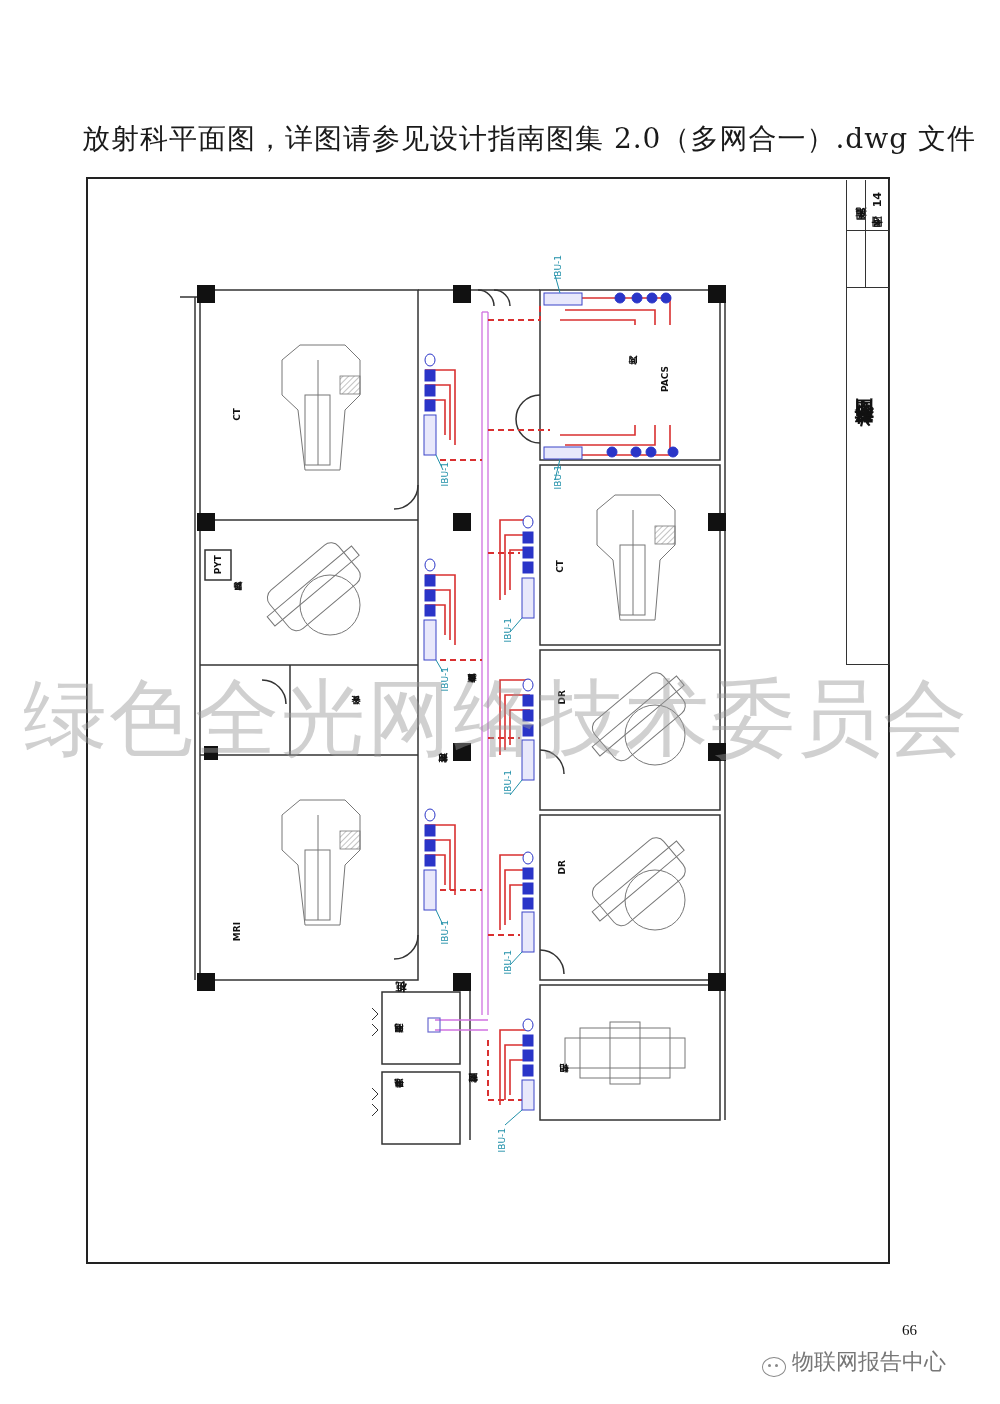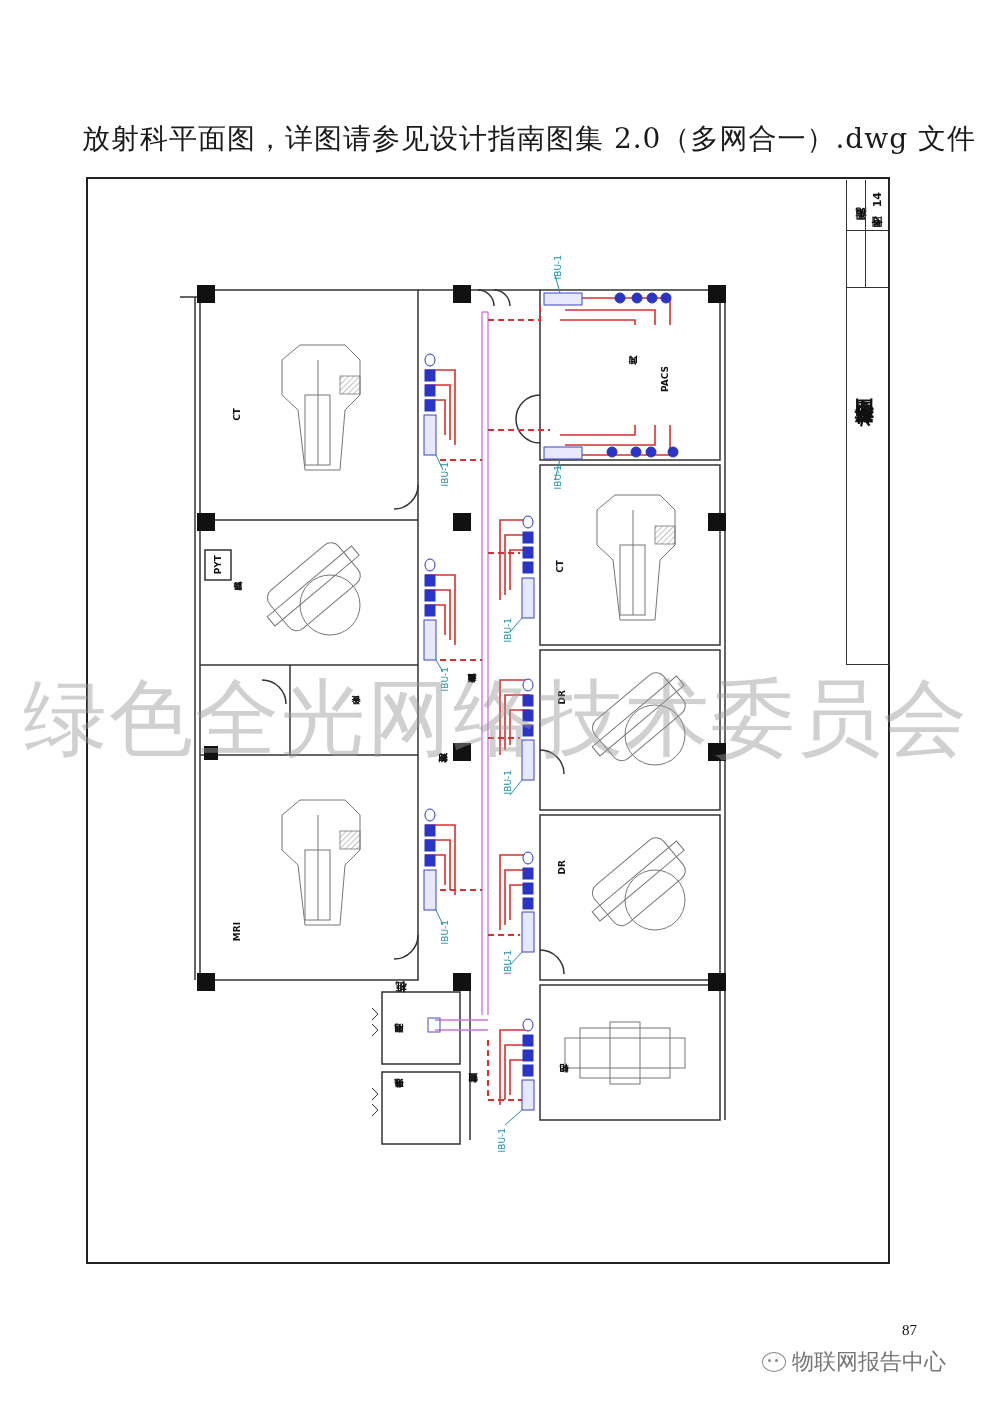--- a/index.html
+++ b/index.html
@@ -7,21 +7,21 @@
   .caption { position:absolute; left:82px; top:120px; font-size:28px; letter-spacing:1px; color:#1a1a1a; font-family:"DejaVu Serif", serif; }
   .sheet { position:absolute; left:86px; top:177px; width:804px; height:1087px; border:2px solid #222; box-sizing:border-box; }
   .titleblock { position:absolute; left:846px; top:180px; width:42px; height:484px; border-left:1.5px solid #333; border-right:1.5px solid #333; border-bottom:1.5px solid #333; }
   .tb-row { position:absolute; left:0; width:42px; border-bottom:1px solid #333; }
   .tb-cell { position:absolute; font-size:11px; font-weight:bold; writing-mode:vertical-rl; transform:rotate(180deg); font-family:"DejaVu Sans", sans-serif; }
   .tb-title { position:absolute; left:850px; top:430px; font-size:19px; font-weight:bold; writing-mode:vertical-rl; transform:rotate(180deg); letter-spacing:2px; font-family:"DejaVu Sans", sans-serif; }
   .plan { position:absolute; left:0; top:0; width:1000px; height:1404px; }
   .room-label { position:absolute; font-size:9px; font-weight:bold; writing-mode:vertical-rl; transform:rotate(180deg); font-family:"DejaVu Sans", sans-serif; color:#111; }
   .watermark { position:absolute; left:0; top:662px; width:992px; text-align:center; font-size:84px; color:rgba(150,150,150,0.45); font-family:"DejaVu Serif", serif; letter-spacing:2px; white-space:nowrap; font-weight:400; }
   .page-num { position:absolute; left:902px; top:1322px; font-size:15px; font-family:"Liberation Serif", serif; }
-  .footer-brand { position:absolute; left:762px; top:1347px; font-size:22px; color:#777; font-family:"DejaVu Sans", sans-serif; display:flex; align-items:center; gap:6px; }
+  .footer-brand { position:absolute; left:762px; top:1347px; font-size:22px; color:#777; font-family:"DejaVu Sans", sans-serif; display:flex; align-items:flex-end; gap:6px; }
   .wechat-icon { width:22px; height:18px; border:1.5px solid #888; border-radius:50%; position:relative; }
   .wechat-icon::before, .wechat-icon::after { content:""; position:absolute; top:6px; width:3px; height:3px; background:#888; border-radius:50%; }
   .wechat-icon::before { left:5px; } .wechat-icon::after { left:12px; }
 </style>
 </head>
 <body>
 
 <div class="caption">放射科平面图，详图请参见设计指南图集 2.0（多网合一）.dwg 文件</div>
 
 <div class="sheet"></div>
@@ -254,17 +254,17 @@
 <div class="room-label" style="left:440px;top:462px;color:#1f8fa8;font-weight:normal;">IBU-1</div>
 <div class="room-label" style="left:440px;top:667px;color:#1f8fa8;font-weight:normal;">IBU-1</div>
 <div class="room-label" style="left:440px;top:920px;color:#1f8fa8;font-weight:normal;">IBU-1</div>
 <div class="room-label" style="left:503px;top:618px;color:#1f8fa8;font-weight:normal;">IBU-1</div>
 <div class="room-label" style="left:503px;top:770px;color:#1f8fa8;font-weight:normal;">IBU-1</div>
 <div class="room-label" style="left:503px;top:950px;color:#1f8fa8;font-weight:normal;">IBU-1</div>
 <div class="room-label" style="left:497px;top:1128px;color:#1f8fa8;font-weight:normal;">IBU-1</div>
 
 <div class="watermark">绿色全光网络技术委员会</div>
 
-<div class="page-num">87</div>
+<div class="page-num">66</div>
 <div class="footer-brand">
   <span class="wechat-icon"></span>
   <span>物联网报告中心</span>
 </div>
 
 </body></html>

